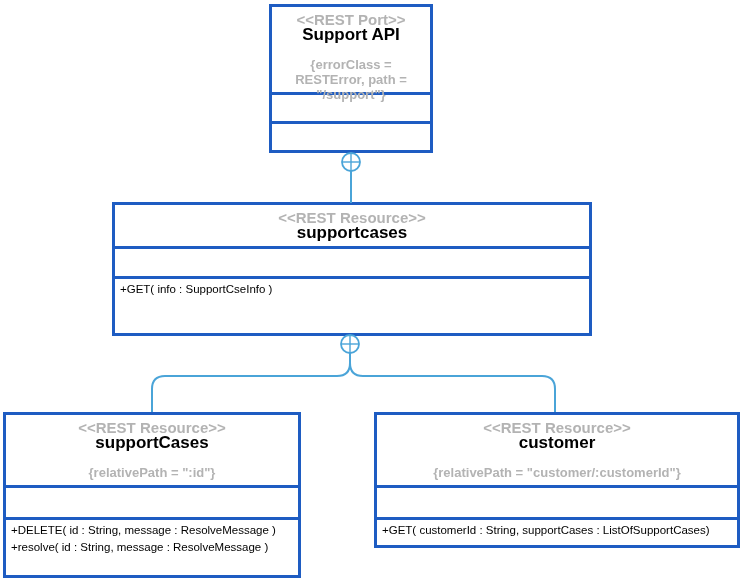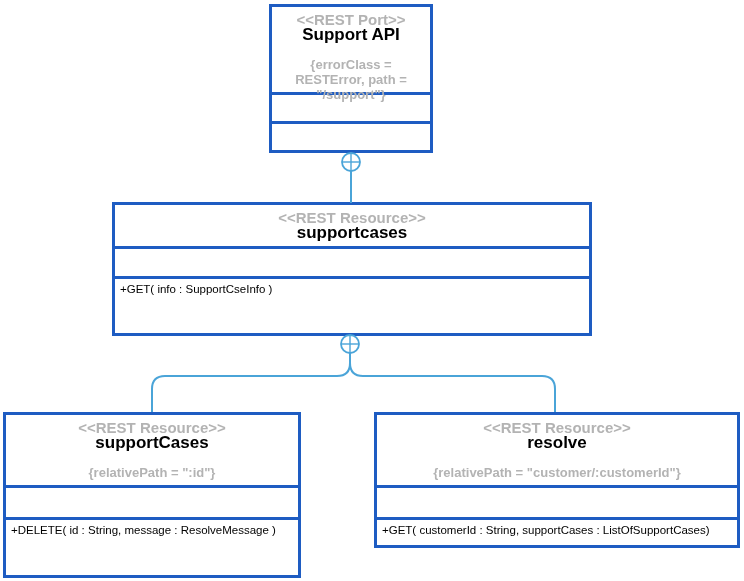--- a/index.html
+++ b/index.html
@@ -134,27 +134,28 @@
 
   <div class="uml-box" style="left:3px; top:412px; width:298px; height:166px;">
     <div class="comp title" style="height:70px;">
       <div class="stereo">&lt;&lt;REST Resource&gt;&gt;</div>
       <div class="cname">supportCases</div>
       <div class="constraint">{relativePath = ":id"}</div>
     </div>
     <div class="comp" style="height:32px;"></div>
     <div class="comp ops" style="height:52px;">
       <div class="op-line">+DELETE( id : String, message : ResolveMessage )</div>
+      <div class="op-line">+resolve( id : String, message : ResolveMessage )</div>
     </div>
   </div>
 
   <div class="uml-box" style="left:374px; top:412px; width:366px; height:136px;">
     <div class="comp title" style="height:70px;">
       <div class="stereo">&lt;&lt;REST Resource&gt;&gt;</div>
-      <div class="cname">resolve</div>
+      <div class="cname">customer</div>
       <div class="constraint">{relativePath = "customer/:customerId"}</div>
     </div>
     <div class="comp" style="height:32px;"></div>
     <div class="comp ops" style="height:40px;">
       <div class="op-line">+GET( customerId : String, supportCases : ListOfSupportCases)</div>
     </div>
   </div>
 
 </div>
 

